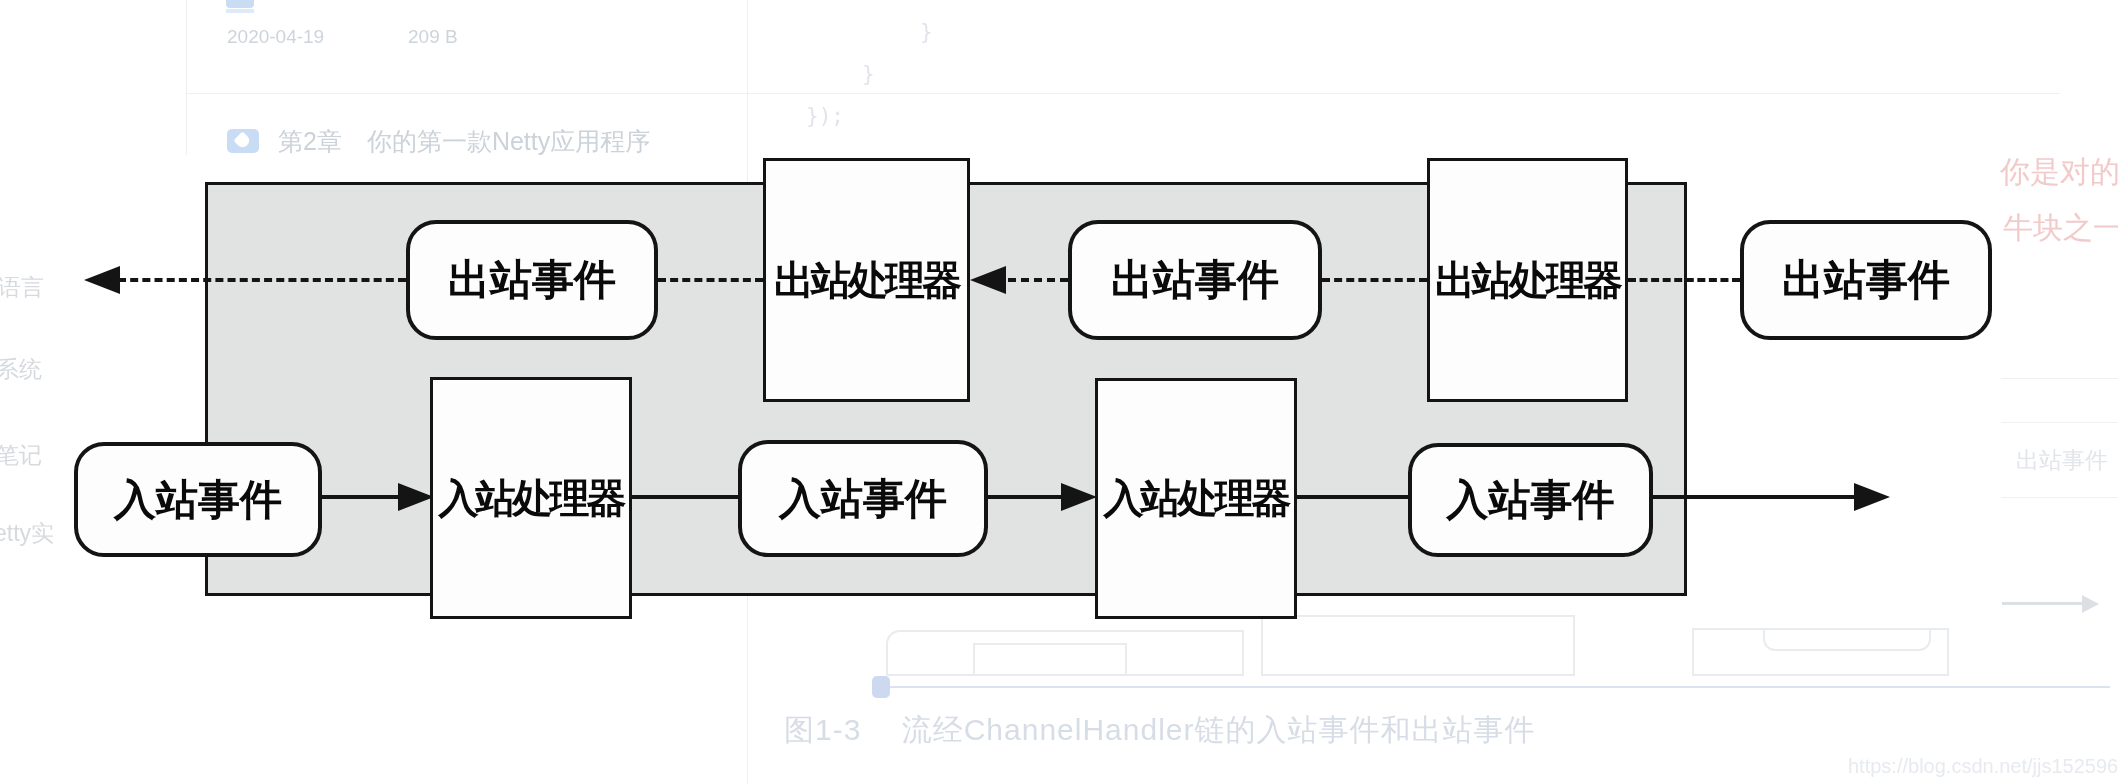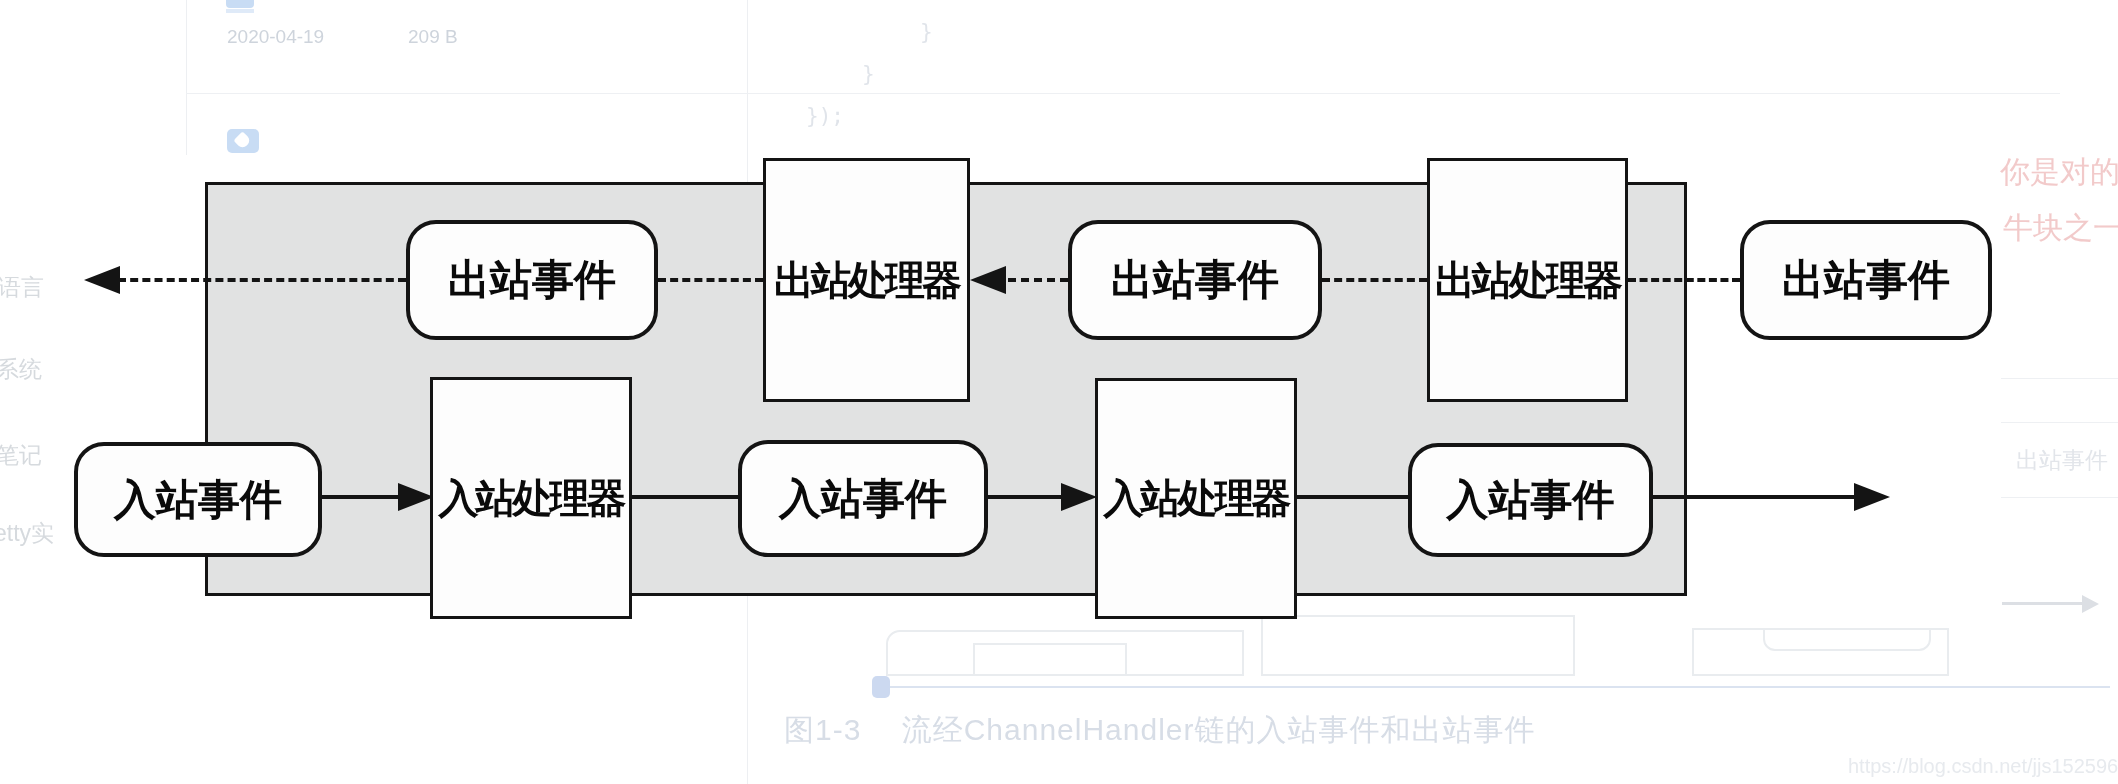--- a/index.html
+++ b/index.html
@@ -57,20 +57,21 @@
   <div class="bg-hline" style="left:186px; top:93px; width:1874px;"></div>
 
   <div class="icon-blue" style="left:226px; top:0; width:28px; height:8px; border-radius:0 0 4px 4px;"></div>
   <div class="abs" style="left:226px; top:9px; width:28px; height:4px; background:#dfeaf8;"></div>
   <div class="bg-text file-date" style="left:227px; top:26px;">2020-04-19</div>
   <div class="bg-text file-date" style="left:388px; top:26px;margin-left:20px;">209 B</div>
 
   <div class="icon-blue" style="left:227px; top:129px; width:32px; height:24px;">
       <span class="glyph"></span>
     </div>
+  <div class="bg-text file-title" style="left:278px; top:125px;">第2章　你的第一款Netty应用程序</div>
 
   <div class="bg-text code-frag" style="left:920px; top:20px;">}</div>
   <div class="bg-text code-frag" style="left:862px; top:62px;">}</div>
   <div class="bg-text code-frag" style="left:806px; top:104px;">});</div>
 
   <div class="bg-text sidebar-label" style="left:-2px; top:272px;">语言</div>
   <div class="bg-text sidebar-label" style="left:-4px; top:354px;">系统</div>
   <div class="bg-text sidebar-label" style="left:-4px; top:440px;">笔记</div>
   <div class="bg-text sidebar-label" style="left:-6px; top:518px;">etty实</div>
 

